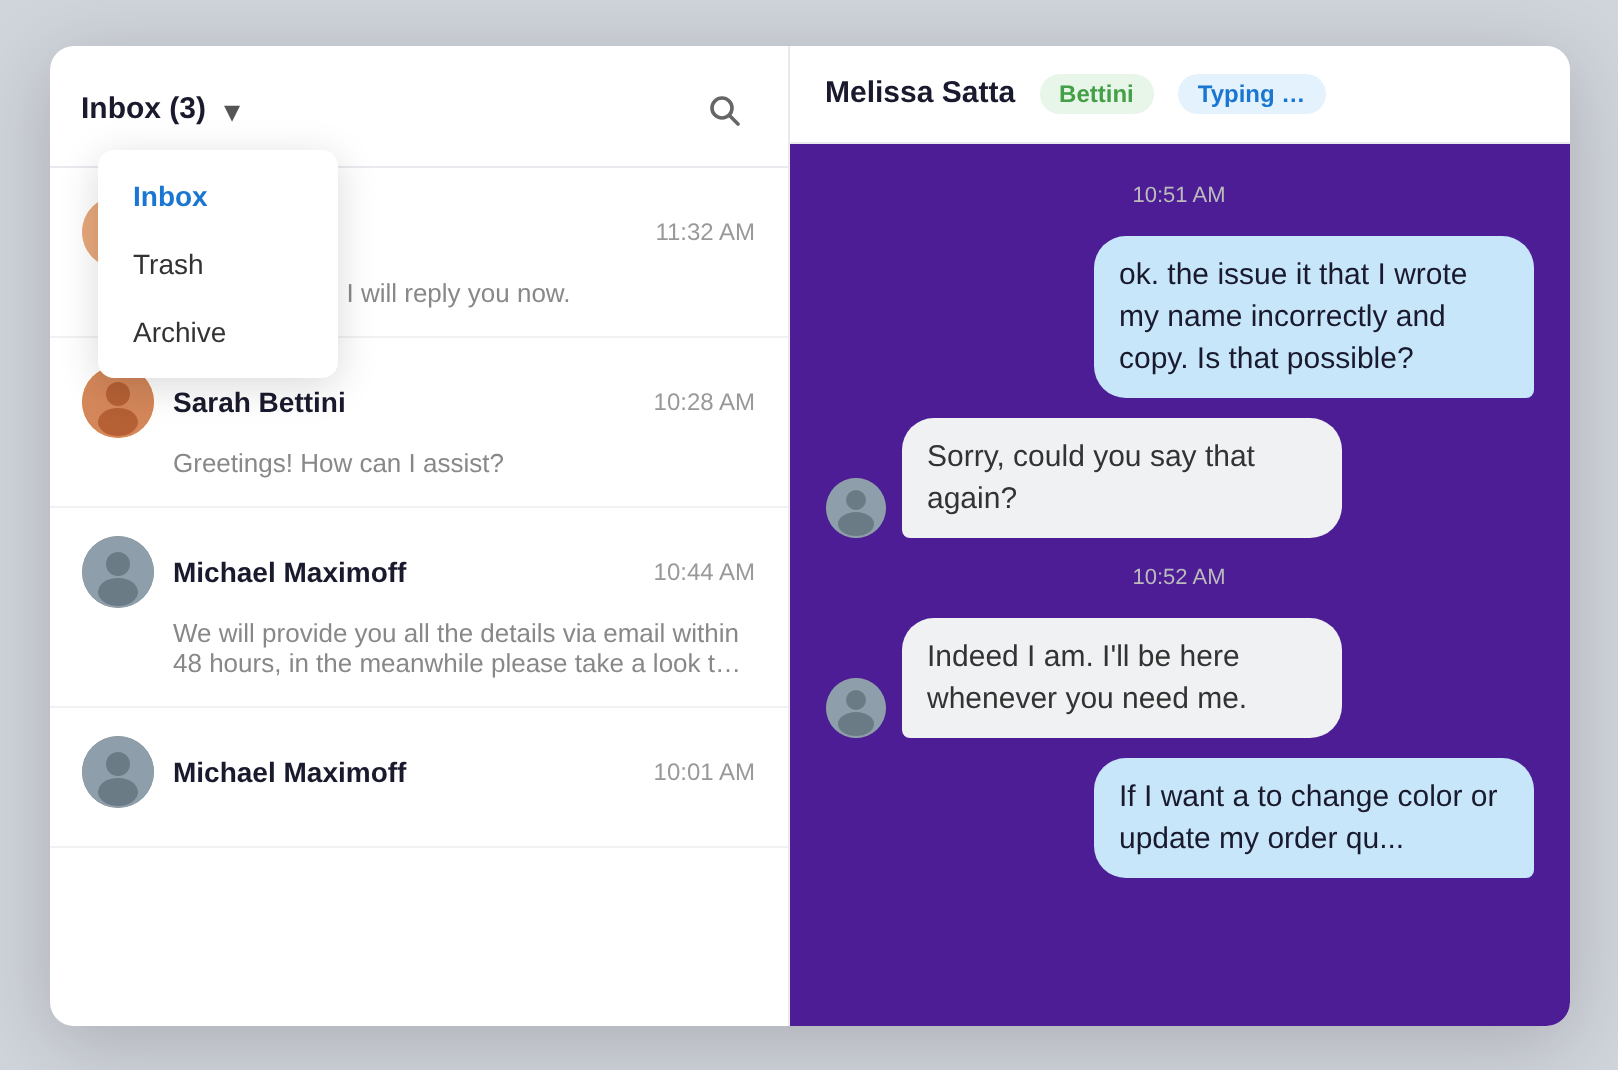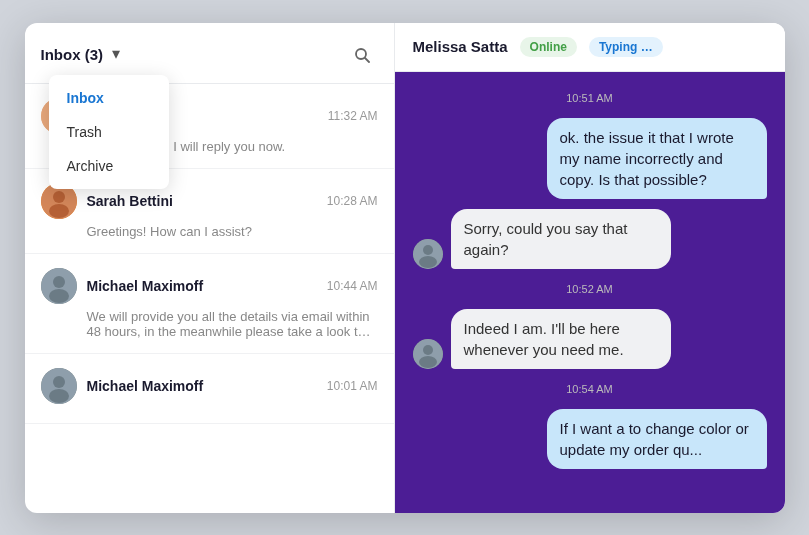--- a/index.html
+++ b/index.html
@@ -32,21 +32,21 @@
     .left-header {
       display: flex;
       align-items: center;
       justify-content: space-between;
       padding: 16px 16px 12px 16px;
       border-bottom: 1px solid #e8eaed;
       position: relative;
     }
     .inbox-selector {
       display: flex;
-      align-items: flex-start;
+      align-items: flex-end;
       gap: 6px;
       cursor: pointer;
     }
     .inbox-title {
       font-size: 15px;
       font-weight: 600;
       color: #1a1a2e;
     }
     .chevron-icon {
       width: 14px;
@@ -328,21 +328,21 @@
           </div>
           <span class="conv-time">10:01 AM</span>
         </div>
       </div>
     </div>
   </div>
 
   <div class="right-panel">
     <div class="right-header">
       <span class="contact-name">Melissa Satta</span>
-      <span class="badge badge-online">Online</span>
+      <span class="badge badge-online">Bettini</span>
       <span class="badge badge-typing">Typing …</span>
     </div>
 
     <div class="chat-area">
 
       <div class="msg-time">10:51 AM</div>
 
       <div class="msg-row right">
         <div class="msg-bubble user">ok. the issue it that I wrote my name incorrectly and copy. Is that possible?</div>
       </div>
@@ -365,20 +365,19 @@
         <div class="chat-avatar">
           <svg width="30" height="30" viewBox="0 0 30 30">
             <circle cx="15" cy="15" r="15" fill="#8e9eab"></circle>
             <circle cx="15" cy="11" r="5" fill="#6b7b85"></circle>
             <ellipse cx="15" cy="23" rx="9" ry="6" fill="#6b7b85"></ellipse>
           </svg>
         </div>
         <div class="msg-bubble agent">Indeed I am. I'll be here whenever you need me.</div>
       </div>
 
-      <div class="msg-time">10:54 AM</div>
 
       <div class="msg-row right">
         <div class="msg-bubble user">If I want a to change color or update my order qu...</div>
       </div>
     </div>
   </div>
 </div>
 
 </body></html>

